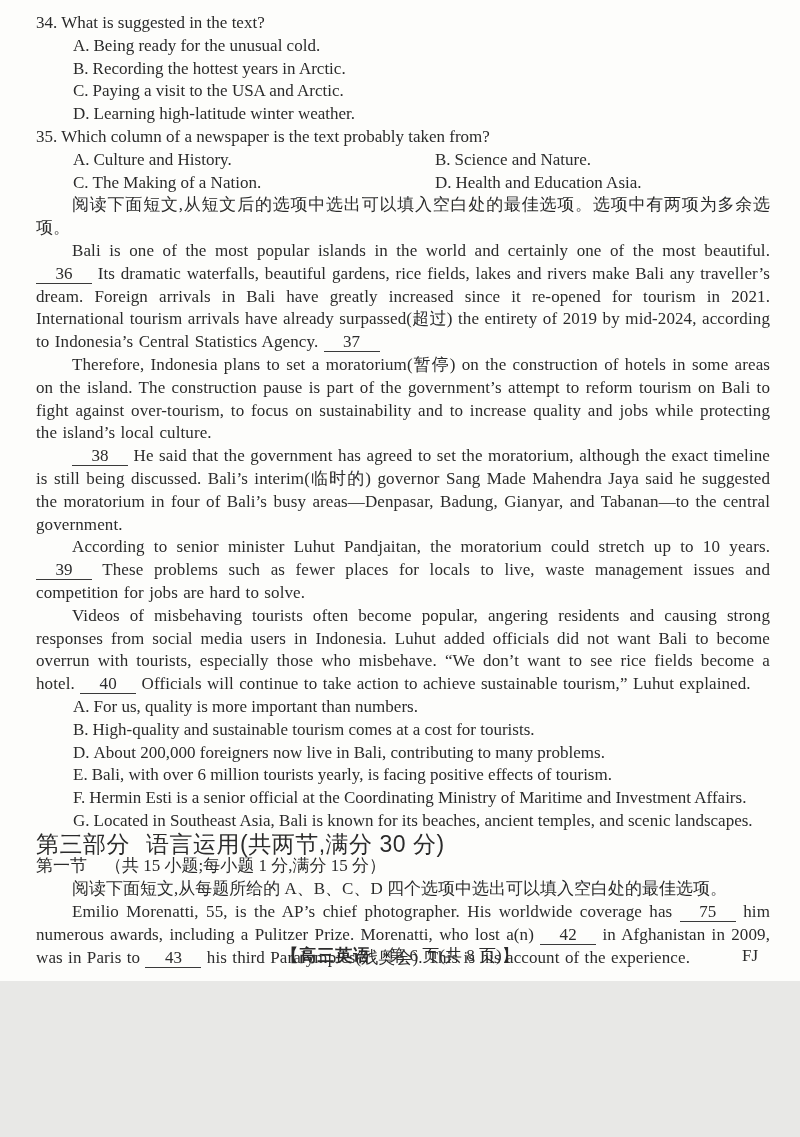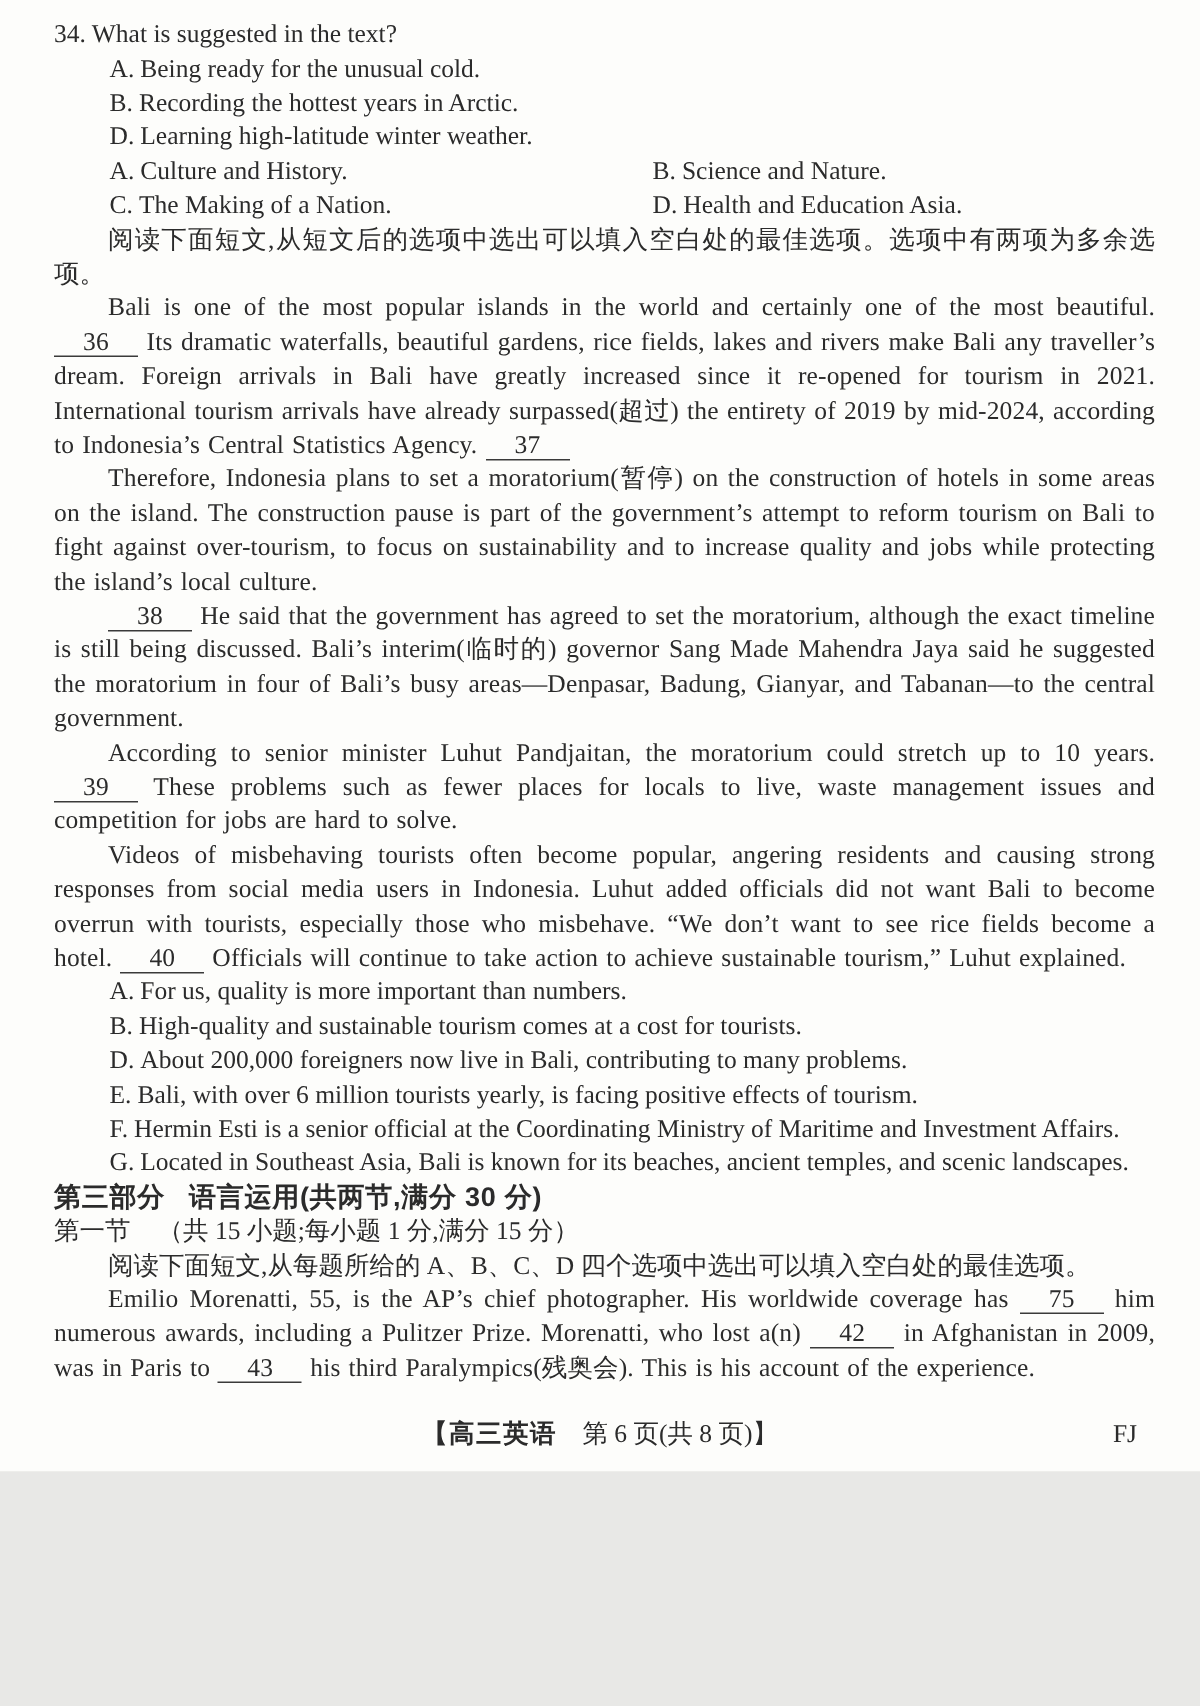--- a/index.html
+++ b/index.html
@@ -44,22 +44,22 @@
     min-width:50px;
     padding:0 3px;
     text-indent:0;
     text-align:center;
     border-bottom:1.3px solid #3a3a3a;
     line-height:18px;
     font-family:Liberation Serif, serif;
   }
   .part-heading {
     font-family:"Liberation Sans", sans-serif;
-    font-weight:700;
-    font-size:18px;
+    font-weight:400;
+    font-size:23px;
     letter-spacing:0.5px;
   }
   .part-heading .gap { display:inline-block; width:16px; }
   .footer {
     position:absolute;
     left:0; right:0;
     bottom:13px;
     height:23px;
   }
   .footer-center {
@@ -84,23 +84,28 @@
 
 <div class="page">
 
   <div class="q-head">
     <span class="q-num">34.</span>
     <span>What is suggested in the text?</span>
   </div>
   <div class="q-options">
     <div class="opt"><span class="opt-label">A.</span><span>Being ready for the unusual cold.</span></div>
     <div class="opt"><span class="opt-label">B.</span><span>Recording the hottest years in Arctic.</span></div>
+    <div class="opt"><span class="opt-label">C.</span><span>Paying a visit to the USA and Arctic.</span></div>
     <div class="opt"><span class="opt-label">D.</span><span>Learning high-latitude winter weather.</span></div>
   </div>
 
+  <div class="q-head">
+    <span class="q-num">35.</span>
+    <span>Which column of a newspaper is the text probably taken from?</span>
+  </div>
   <div class="opt-grid">
     <div class="opt"><span class="opt-label">A.</span><span>Culture and History.</span></div>
     <div class="opt"><span class="opt-label">B.</span><span>Science and Nature.</span></div>
     <div class="opt"><span class="opt-label">C.</span><span>The Making of a Nation.</span></div>
     <div class="opt"><span class="opt-label">D.</span><span>Health and Education Asia.</span></div>
   </div>
 
   <div class="cn-para">阅读下面短文,从短文后的选项中选出可以填入空白处的最佳选项。选项中有两项为多余选项。</div>
 
   <div class="para">Bali is one of the most popular islands in the world and certainly one of the most beautiful. <span class="blank">36</span> Its dramatic waterfalls, beautiful gardens, rice fields, lakes and rivers make Bali any traveller’s dream. Foreign arrivals in Bali have greatly increased since it re-opened for tourism in 2021. International tourism arrivals have already surpassed(超过) the entirety of 2019 by mid-2024, according to Indonesia’s Central Statistics Agency. <span class="blank">37</span></div>

